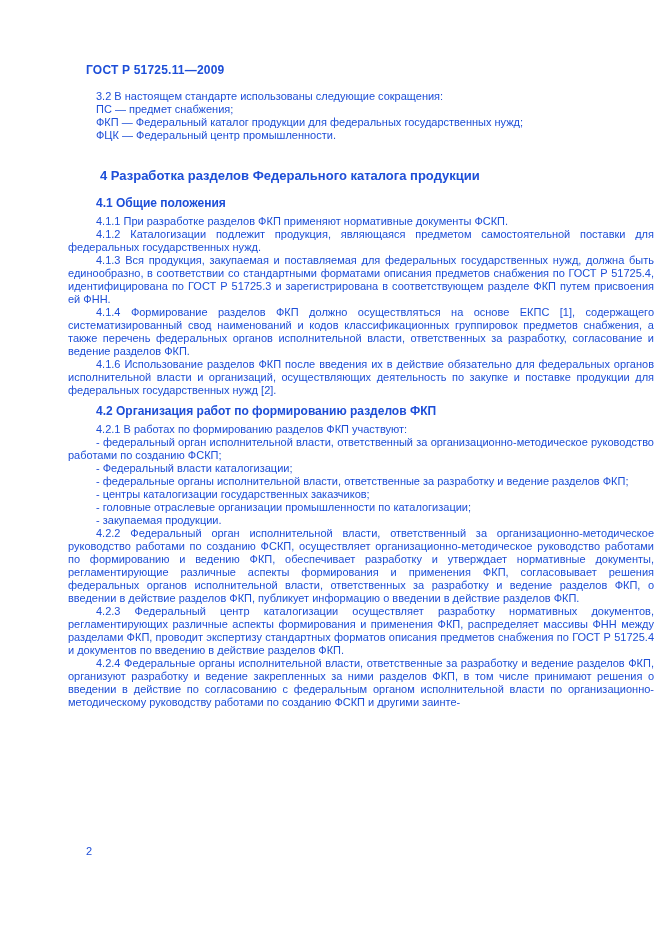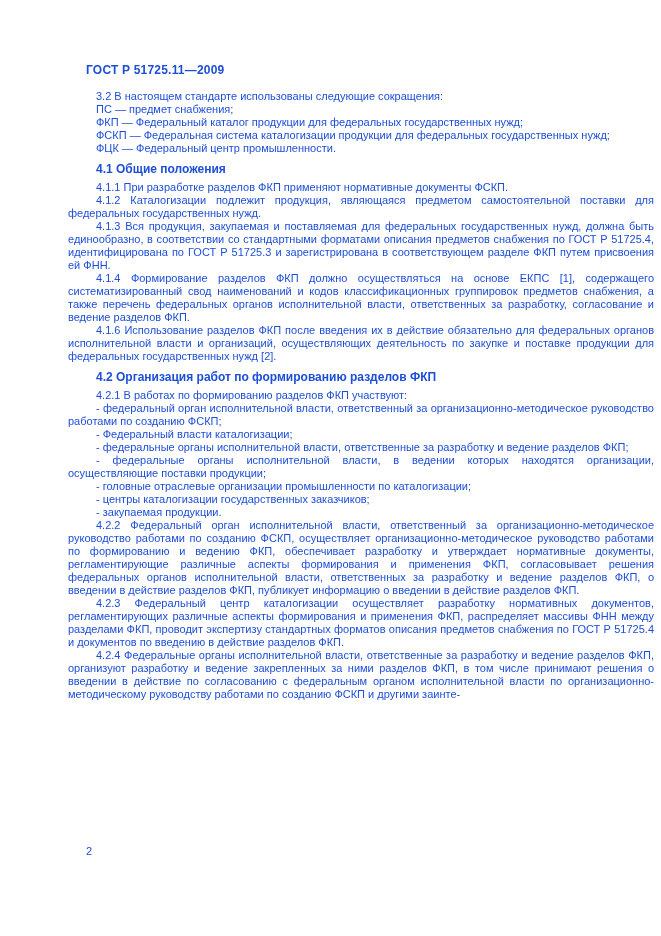--- a/index.html
+++ b/index.html
@@ -66,36 +66,35 @@
 </head>
 <body>
 
 <div class="page">
   <div class="running-header">ГОСТ Р 51725.11—2009</div>
 
   <div class="doc-body">
       <p class="para">3.2 В настоящем стандарте использованы следующие сокращения:</p>
       <p class="para">ПС — предмет снабжения;</p>
       <p class="para">ФКП — Федеральный каталог продукции для федеральных государственных нужд;</p>
-      <p class="para">ФСКП — Федеральная система каталогизации продукции для федеральных государственных нужд;</p>
       <p class="para">ФЦК — Федеральный центр промышленности.</p>
+      <h2 class="h-section">4 Разработка разделов Федерального каталога продукции</h2>
       <h3 class="h-sub">4.1 Общие положения</h3>
       <p class="para">4.1.1 При разработке разделов ФКП применяют нормативные документы ФСКП.</p>
       <p class="para">4.1.2 Каталогизации подлежит продукция, являющаяся предметом самостоятельной поставки для федеральных государственных нужд.</p>
       <p class="para">4.1.3 Вся продукция, закупаемая и поставляемая для федеральных государственных нужд, должна быть единообразно, в соответствии со стандартными форматами описания предметов снабжения по ГОСТ Р 51725.4, идентифицирована по ГОСТ Р 51725.3 и зарегистрирована в соответствующем разделе ФКП путем присвоения ей ФНН.</p>
       <p class="para">4.1.4 Формирование разделов ФКП должно осуществляться на основе ЕКПС [1], содержащего систематизированный свод наименований и кодов классификационных группировок предметов снабжения, а также перечень федеральных органов исполнительной власти, ответственных за разработку, согласование и ведение разделов ФКП.</p>
       <p class="para">4.1.6 Использование разделов ФКП после введения их в действие обязательно для федеральных органов исполнительной власти и организаций, осуществляющих деятельность по закупке и поставке продукции для федеральных государственных нужд [2].</p>
       <h3 class="h-sub">4.2 Организация работ по формированию разделов ФКП</h3>
       <p class="para">4.2.1 В работах по формированию разделов ФКП участвуют:</p>
       <p class="para">- федеральный орган исполнительной власти, ответственный за организационно-методическое руководство работами по созданию ФСКП;</p>
       <p class="para">- Федеральный власти каталогизации;</p>
       <p class="para">- федеральные органы исполнительной власти, ответственные за разработку и ведение разделов ФКП;</p>
-      <p class="para">- федеральные органы исполнительной власти, в ведении которых находятся организации, осуществляющие поставки продукции;</p>
+      <p class="para">- центры каталогизации государственных заказчиков;</p>
       <p class="para">- головные отраслевые организации промышленности по каталогизации;</p>
-      <p class="para">- центры каталогизации государственных заказчиков;</p>
       <p class="para">- закупаемая продукции.</p>
       <p class="para">4.2.2 Федеральный орган исполнительной власти, ответственный за организационно-методическое руководство работами по созданию ФСКП, осуществляет организационно-методическое руководство работами по формированию и ведению ФКП, обеспечивает разработку и утверждает нормативные документы, регламентирующие различные аспекты формирования и применения ФКП, согласовывает решения федеральных органов исполнительной власти, ответственных за разработку и ведение разделов ФКП, о введении в действие разделов ФКП, публикует информацию о введении в действие разделов ФКП.</p>
       <p class="para">4.2.3 Федеральный центр каталогизации осуществляет разработку нормативных документов, регламентирующих различные аспекты формирования и применения ФКП, распределяет массивы ФНН между разделами ФКП, проводит экспертизу стандартных форматов описания предметов снабжения по ГОСТ Р 51725.4 и документов по введению в действие разделов ФКП.</p>
       <p class="para">4.2.4 Федеральные органы исполнительной власти, ответственные за разработку и ведение разделов ФКП, организуют разработку и ведение закрепленных за ними разделов ФКП, в том числе принимают решения о введении в действие по согласованию с федеральным органом исполнительной власти по организационно-методическому руководству работами по созданию ФСКП и другими заинте-</p>
     </div>
 
   <div class="page-number">2</div>
 </div>
 
 </body></html>

